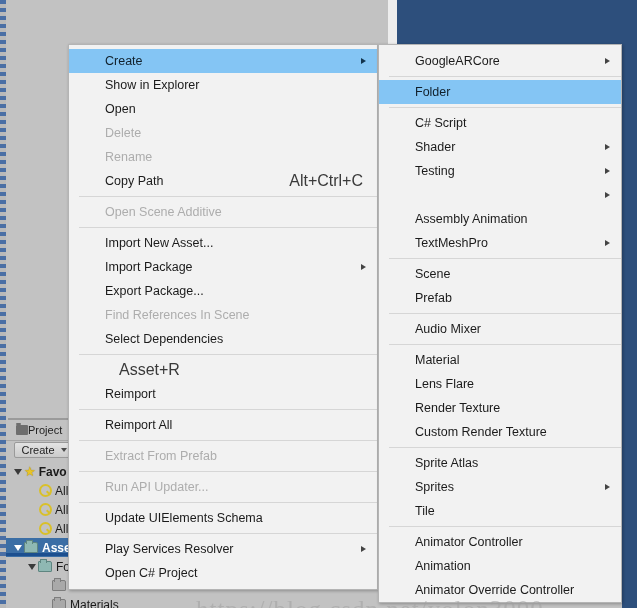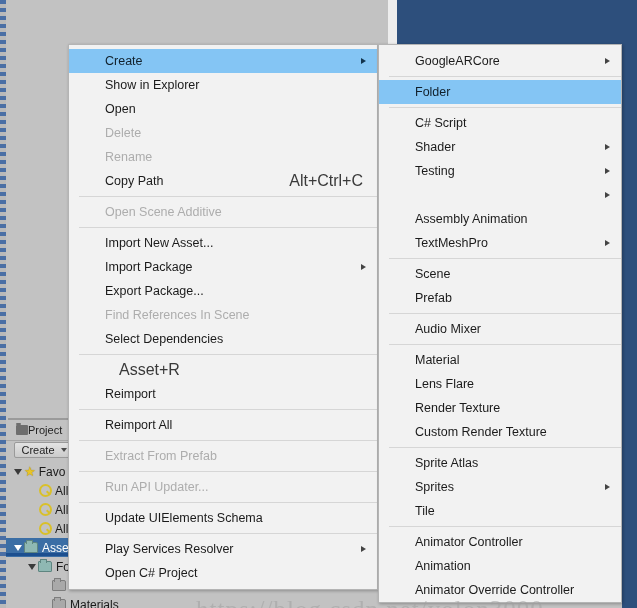--- a/index.html
+++ b/index.html
@@ -48,21 +48,21 @@
       border-radius:1px 2px 1px 1px; position:relative; border:1px solid #7d7d7d;}
   .folder-ico:before { content:""; position:absolute; left:1px; top:-3px; width:5px; height:3px;
       background:#a9a9a9; border:1px solid #7d7d7d; border-bottom:0; border-radius:1px 1px 0 0;}
   .folder-ico.teal { background:#8fb8b3; border-color:#5e8580; }
   .folder-ico.teal:before { background:#8fb8b3; border-color:#5e8580; }
   .search-ico { width:14px; height:14px; margin-right:3px; position:relative; }
   .search-ico:before { content:""; position:absolute; left:1px; top:0; width:9px; height:9px;
       border:2px solid #d9c02a; border-radius:50%; }
   .search-ico:after { content:""; position:absolute; left:8px; top:8px; width:5px; height:2px;
       background:#d9c02a; transform:rotate(42deg); }
-  .bold-lbl { font-weight:normal; }
+  .bold-lbl { font-weight:bold; }
   .sel-underline { position:absolute; left:6px; top:553px; width:392px; height:3px; background:#1c4f8f; }
 
   
   .menu {
     position:absolute; background:#f2f2f2;
     border:1px solid #b4b4b4;
     box-shadow: 1px 1px 3px rgba(0,0,0,.28);
     font-size:12.5px; color:#1b1b1b;
   }
   #menu-main { left:68px; top:44px; width:310px; }

